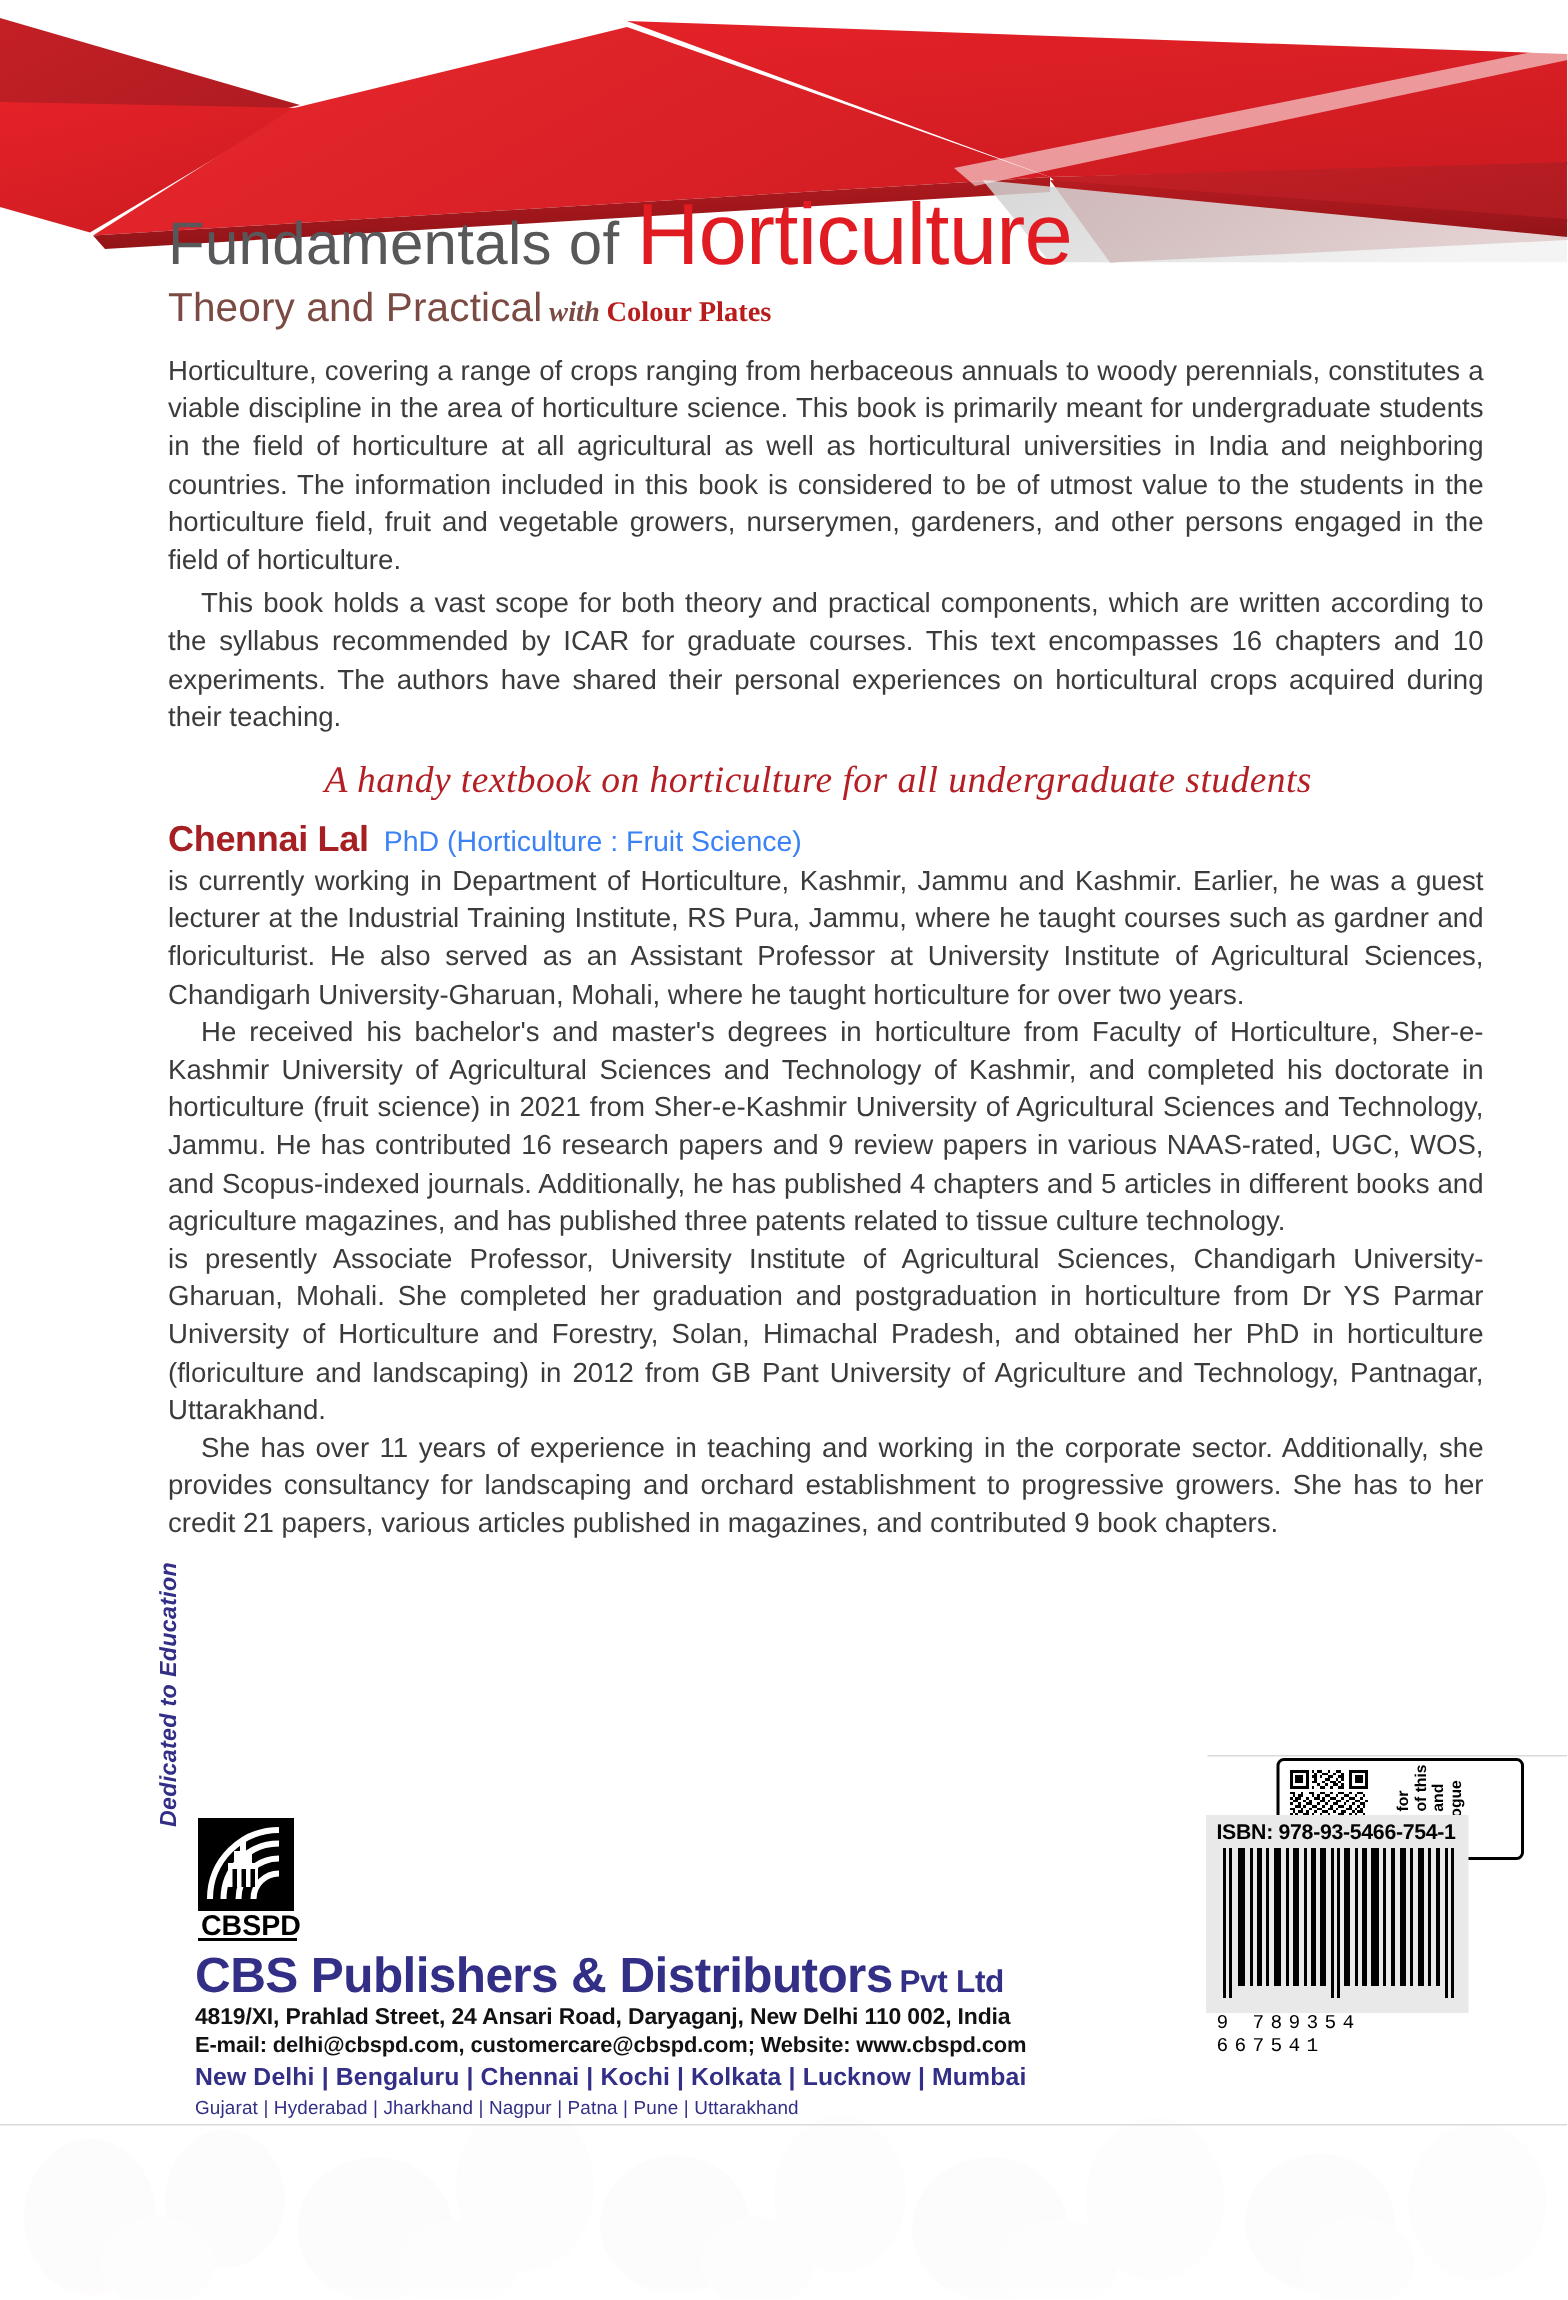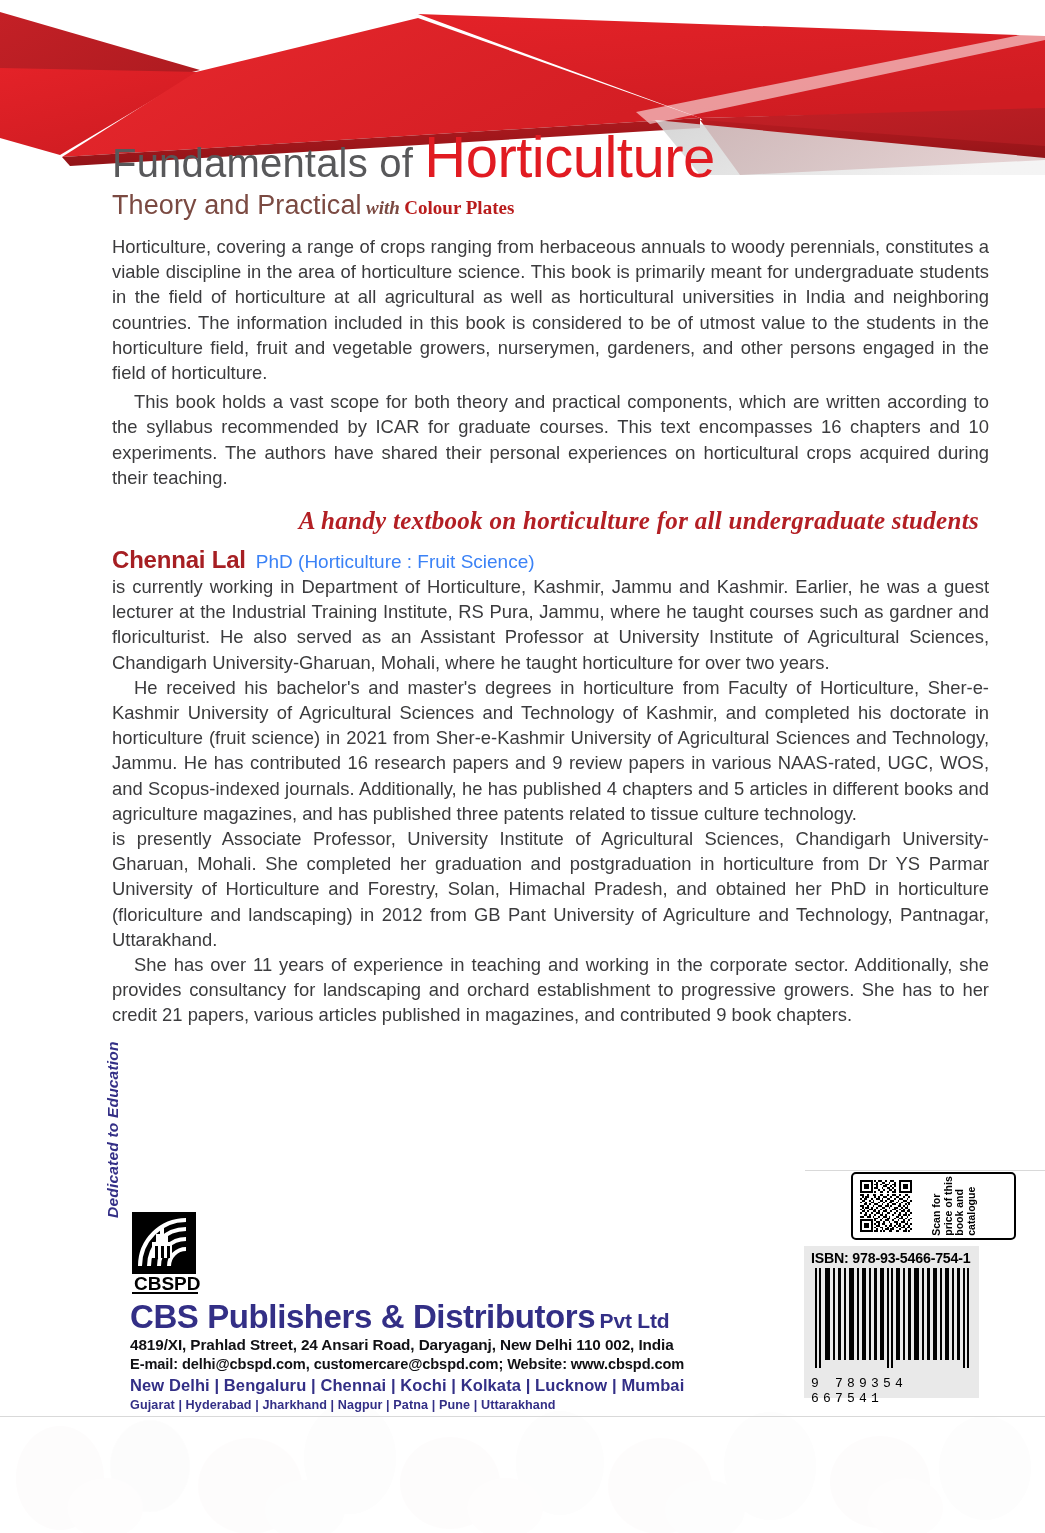--- a/index.html
+++ b/index.html
@@ -92,24 +92,24 @@
     text-align: justify;
     text-justify: inter-word;
   }
   p.body.first { margin-top: 13px; }
   p.body.indent { text-indent: 22px; }
   p.gap { margin-top: 4px; }
 
   .tagline {
     margin-top: 17px;
     margin-bottom: 8px;
-    text-align: right;
+    text-align: center;
     font-family: "Liberation Serif", serif;
     font-style: italic;
-    font-weight: bold;
+    font-weight: normal;
     font-size: 25px;
     color: #b31f24;
     letter-spacing: .3px;
     padding-right: 10px;
   }
 
   .author-head {
     margin-top: 11px;
     white-space: nowrap;
   }
@@ -189,21 +189,21 @@
   .pub-cities {
     font-size: 16.5px;
     font-weight: bold;
     color: #332f86;
     white-space: nowrap;
     margin-top: 4px;
     letter-spacing: .1px;
   }
   .pub-cities2 {
     font-size: 12.6px;
-    font-weight: bold;
+    font-weight: normal;
     color: #332f86;
     white-space: nowrap;
     margin-top: 3px;
     letter-spacing: .1px;
   }
 
   
   #qr-box {
     position: absolute;
     left: 851px;
@@ -223,23 +223,23 @@
     font-weight: bold;
     color: #000;
     line-height: 11.5px;
     transform: rotate(-90deg);
     white-space: nowrap;
     margin-left: 12px;
   }
   #barcode-box {
     position: absolute;
     left: 804px;
-    top: 1246px;
+    top: 1210px;
     width: 175px;
-    height: 152px;
+    height: 132px;
     background: #e9e9e9;
     padding: 4px 7px 3px 7px;
     box-sizing: border-box;
   }
   #isbn-text {
     font-size: 14.2px;
     font-weight: bold;
     color: #000;
     white-space: nowrap;
     letter-spacing: -.2px;

